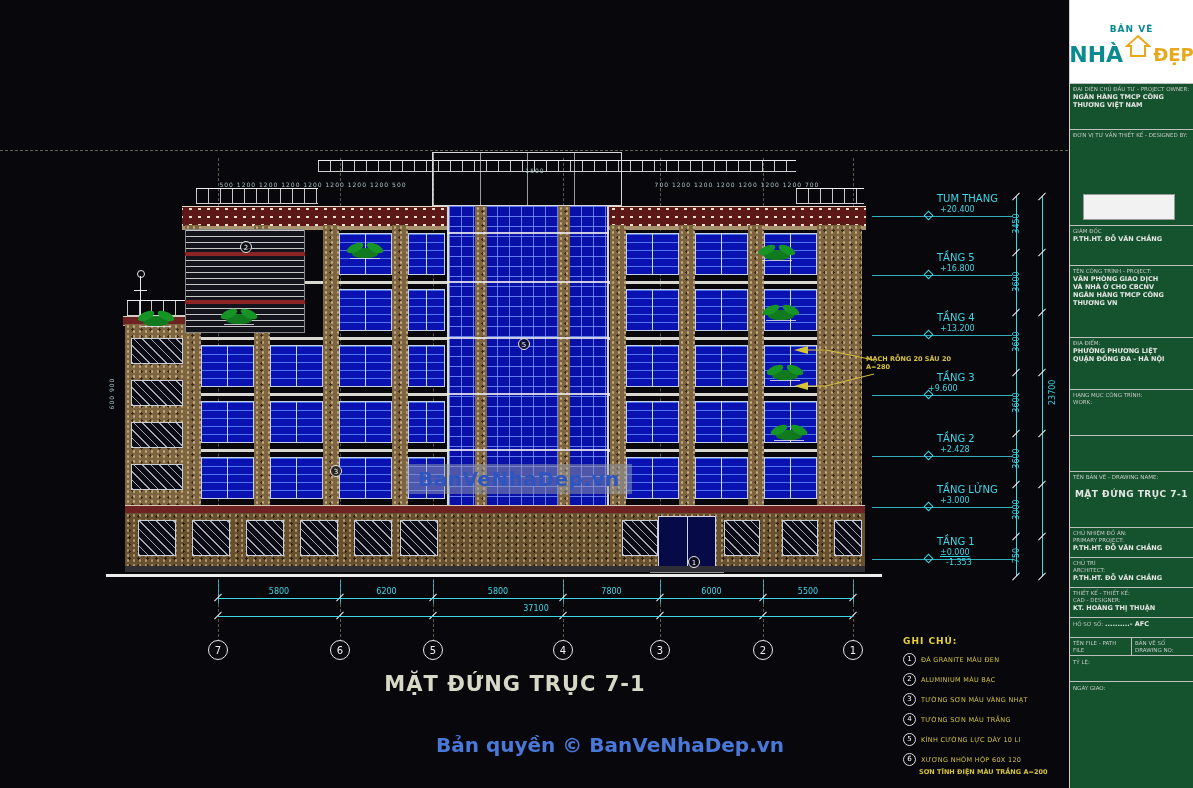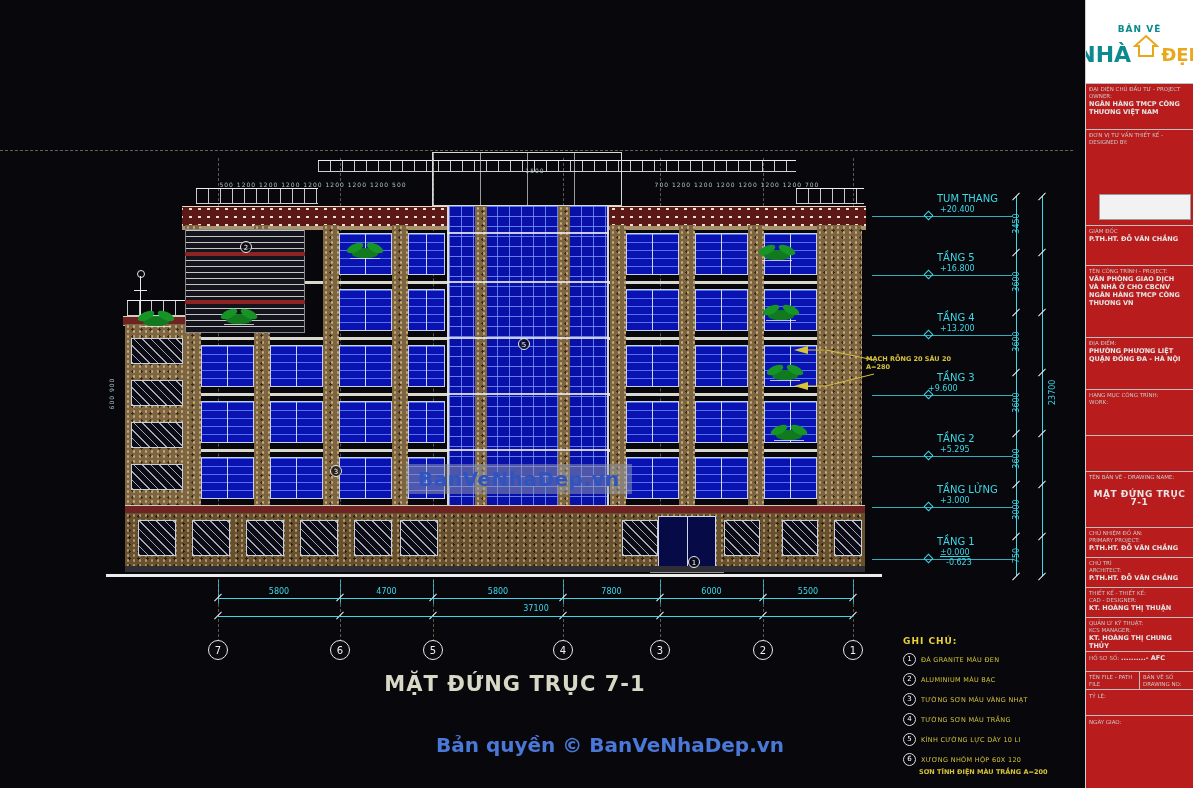--- a/index.html
+++ b/index.html
@@ -42,21 +42,21 @@
   .wm{background:rgba(150,156,170,.5);color:#2e55c0;font-weight:bold;font-size:20px;padding:3px 12px;letter-spacing:.5px}
   .dtitle{font-size:21px;font-weight:bold;color:#d8d8c6;letter-spacing:1px}
   .copy{font-size:20px;font-weight:bold;color:#4a78d8}
   .legend{width:140px}
   .legend-title{color:#e8d23c;font-weight:bold;font-size:9px;letter-spacing:1px}
   .legend-item{display:flex;gap:5px;margin-top:7px;align-items:center}
   .legend-num{flex:0 0 auto;width:11px;height:11px;border:1px solid #ddd;border-radius:50%;font-size:7px;line-height:11px;text-align:center;color:#fff;box-sizing:content-box}
   .legend-text{font-size:6.5px;color:#d4c23a;font-weight:normal;letter-spacing:.3px;white-space:nowrap}
   .legend-cont{font-size:6.5px;color:#d4c23a;font-weight:bold;margin-left:16px;margin-top:2px;white-space:nowrap}
   .ann{font-size:6.5px;color:#d8c23c;font-weight:bold;white-space:nowrap}
-  .tb{position:absolute;right:0;top:0;width:108px;height:788px;background:#b91c1c;border-left:1px solid #cfcfcf;
+  .tb{position:absolute;right:0;top:0;width:124px;height:788px;background:#14532d;border-left:1px solid #cfcfcf;
     box-sizing:border-box;display:flex;flex-direction:column}
   .tbr{border-bottom:1px solid #bfbfbf;padding:2px 3px;box-sizing:border-box;font-size:6px;line-height:8px;
     color:#e6e6e6;position:relative;flex:0 0 auto;overflow:hidden}
   .tb-lab{color:#c9c9c9;font-size:5.5px;line-height:7px}
   .tb-val{font-weight:bold;font-size:6.5px;line-height:8px}
   .logo{background:#fff;display:flex;align-items:center;justify-content:center}
   .sig{position:absolute;left:13px;bottom:5px;width:90px;height:24px;background:#f2f2f2;border:1px solid #999}
   .cellrow{display:flex;padding:0}
   .cellrow>div{padding:2px 3px;box-sizing:border-box}
 </style>
@@ -202,21 +202,21 @@
     <div class="abs" style="left: 763px; top: 580px; width: 1px; height: 24px; background: rgba(60, 216, 232, 0.7);"></div>
     <div class="abs" style="left: 758px; top: 597px; width: 10px; height: 1px; background: rgb(240, 240, 240); transform: rotate(-45deg);"></div>
     <div class="abs" style="left: 758px; top: 615px; width: 10px; height: 1px; background: rgb(240, 240, 240); transform: rotate(-45deg);"></div>
     <div class="abs bubble" style="left: 843px; top: 640px; width: 20px; height: 20px;">1</div>
     <div class="abs" style="left: 853px; top: 580px; width: 1px; height: 24px; background: rgba(60, 216, 232, 0.7);"></div>
     <div class="abs" style="left: 848px; top: 597px; width: 10px; height: 1px; background: rgb(240, 240, 240); transform: rotate(-45deg);"></div>
     <div class="abs" style="left: 848px; top: 615px; width: 10px; height: 1px; background: rgb(240, 240, 240); transform: rotate(-45deg);"></div>
     <div class="abs" style="left: 218px; top: 598px; width: 635px; height: 1px; background: rgb(60, 216, 232);"></div>
     <div class="abs" style="left: 218px; top: 616px; width: 635px; height: 1px; background: rgb(60, 216, 232);"></div>
     <div class="abs dims" style="left: 255px; top: 587px; width: 48px; text-align: center;">5800</div>
-    <div class="abs dims" style="left: 362.5px; top: 587px; width: 48px; text-align: center;">4700</div>
+    <div class="abs dims" style="left: 362.5px; top: 587px; width: 48px; text-align: center;">6200</div>
     <div class="abs dims" style="left: 474px; top: 587px; width: 48px; text-align: center;">5800</div>
     <div class="abs dims" style="left: 587.5px; top: 587px; width: 48px; text-align: center;">7800</div>
     <div class="abs dims" style="left: 687.5px; top: 587px; width: 48px; text-align: center;">6000</div>
     <div class="abs dims" style="left: 784px; top: 587px; width: 48px; text-align: center;">5500</div>
     <div class="abs dims" style="left: 500px; top: 604px; width: 72px; text-align: center;">37100</div>
     <div class="abs lvlname" style="left: 937px; top: 193px; width: 78px;">TUM THANG</div>
     <div class="abs lvlval" style="left: 940px; top: 205px; width: 60px;">+20.400</div>
     <div class="abs" style="left: 872px; top: 216px; width: 140px; height: 1px; background: rgba(60, 216, 232, 0.8);"></div>
     <div class="abs" style="left: 925px; top: 212px; width: 7px; height: 7px; border: 1px solid rgb(60, 216, 232); transform: rotate(45deg); box-sizing: border-box;"></div>
     <div class="abs lvlname" style="left: 937px; top: 252px; width: 78px;">TẦNG 5</div>
@@ -225,32 +225,32 @@
     <div class="abs" style="left: 925px; top: 271px; width: 7px; height: 7px; border: 1px solid rgb(60, 216, 232); transform: rotate(45deg); box-sizing: border-box;"></div>
     <div class="abs lvlname" style="left: 937px; top: 312px; width: 78px;">TẦNG 4</div>
     <div class="abs lvlval" style="left: 940px; top: 324px; width: 60px;">+13.200</div>
     <div class="abs" style="left: 872px; top: 335px; width: 140px; height: 1px; background: rgba(60, 216, 232, 0.8);"></div>
     <div class="abs" style="left: 925px; top: 331px; width: 7px; height: 7px; border: 1px solid rgb(60, 216, 232); transform: rotate(45deg); box-sizing: border-box;"></div>
     <div class="abs lvlname" style="left: 937px; top: 372px; width: 78px;">TẦNG 3</div>
     <div class="abs lvlval" style="left: 928px; top: 384px; width: 60px;">+9.600</div>
     <div class="abs" style="left: 872px; top: 395px; width: 140px; height: 1px; background: rgba(60, 216, 232, 0.8);"></div>
     <div class="abs" style="left: 925px; top: 391px; width: 7px; height: 7px; border: 1px solid rgb(60, 216, 232); transform: rotate(45deg); box-sizing: border-box;"></div>
     <div class="abs lvlname" style="left: 937px; top: 433px; width: 78px;">TẦNG 2</div>
-    <div class="abs lvlval" style="left: 940px; top: 445px; width: 60px;">+5.295</div>
+    <div class="abs lvlval" style="left: 940px; top: 445px; width: 60px;">+2.428</div>
     <div class="abs" style="left: 872px; top: 456px; width: 140px; height: 1px; background: rgba(60, 216, 232, 0.8);"></div>
     <div class="abs" style="left: 925px; top: 452px; width: 7px; height: 7px; border: 1px solid rgb(60, 216, 232); transform: rotate(45deg); box-sizing: border-box;"></div>
     <div class="abs lvlname" style="left: 937px; top: 484px; width: 78px;">TẦNG LỬNG</div>
     <div class="abs lvlval" style="left: 940px; top: 496px; width: 60px;">+3.000</div>
     <div class="abs" style="left: 872px; top: 507px; width: 140px; height: 1px; background: rgba(60, 216, 232, 0.8);"></div>
     <div class="abs" style="left: 925px; top: 503px; width: 7px; height: 7px; border: 1px solid rgb(60, 216, 232); transform: rotate(45deg); box-sizing: border-box;"></div>
     <div class="abs lvlname" style="left: 937px; top: 536px; width: 78px;">TẦNG 1</div>
     <div class="abs lvlval" style="left: 940px; top: 548px; width: 60px; text-decoration: underline;">±0.000</div>
     <div class="abs" style="left: 872px; top: 559px; width: 140px; height: 1px; background: rgba(60, 216, 232, 0.8);"></div>
     <div class="abs" style="left: 925px; top: 555px; width: 7px; height: 7px; border: 1px solid rgb(60, 216, 232); transform: rotate(45deg); box-sizing: border-box;"></div>
-    <div class="abs lvlval" style="left: 946px; top: 558px; width: 50px;">-0.623</div>
+    <div class="abs lvlval" style="left: 946px; top: 558px; width: 50px;">-1.353</div>
     <div class="abs" style="left: 1016px; top: 196px; width: 1px; height: 380px; background: rgb(60, 216, 232);"></div>
     <div class="abs" style="left: 1042px; top: 196px; width: 1px; height: 380px; background: rgb(60, 216, 232);"></div>
     <div class="abs" style="left: 1011px; top: 196px; width: 10px; height: 1px; background: rgb(240, 240, 240); transform: rotate(-45deg);"></div>
     <div class="abs" style="left: 1037px; top: 196px; width: 10px; height: 1px; background: rgb(240, 240, 240); transform: rotate(-45deg);"></div>
     <div class="abs" style="left: 1011px; top: 252px; width: 10px; height: 1px; background: rgb(240, 240, 240); transform: rotate(-45deg);"></div>
     <div class="abs" style="left: 1037px; top: 252px; width: 10px; height: 1px; background: rgb(240, 240, 240); transform: rotate(-45deg);"></div>
     <div class="abs" style="left: 1011px; top: 312px; width: 10px; height: 1px; background: rgb(240, 240, 240); transform: rotate(-45deg);"></div>
     <div class="abs" style="left: 1037px; top: 312px; width: 10px; height: 1px; background: rgb(240, 240, 240); transform: rotate(-45deg);"></div>
     <div class="abs" style="left: 1011px; top: 372px; width: 10px; height: 1px; background: rgb(240, 240, 240); transform: rotate(-45deg);"></div>
     <div class="abs" style="left: 1037px; top: 372px; width: 10px; height: 1px; background: rgb(240, 240, 240); transform: rotate(-45deg);"></div>
@@ -374,25 +374,20 @@
   <div class="tbr" style="height:30px">
     <div class="tb-lab">CHỦ TRÌ</div>
     <div class="tb-lab">ARCHITECT:</div>
     <div class="tb-val">P.TH.HT. ĐỖ VĂN CHẮNG</div>
   </div>
   <div class="tbr" style="height:30px">
     <div class="tb-lab">THIẾT KẾ - THIẾT KẾ:</div>
     <div class="tb-lab">CAD - DESIGNER:</div>
     <div class="tb-val">KT. HOÀNG THỊ THUẬN</div>
   </div>
-  <div class="tbr" style="height:34px">
-    <div class="tb-lab">QUẢN LÝ KỸ THUẬT:</div>
-    <div class="tb-lab">KCS MANAGER:</div>
-    <div class="tb-val">KT. HOÀNG THỊ CHUNG THỦY</div>
-  </div>
   <div class="tbr" style="height:20px">
     <span class="tb-lab">HỒ SƠ SỐ:</span>
     <span class="tb-val">..........- AFC</span>
   </div>
   <div class="tbr cellrow" style="height:18px">
     <div class="tb-lab" style="flex:1">TÊN FILE - PATH FILE</div>
     <div class="tb-lab" style="flex:1;border-left:1px solid #bfbfbf">BẢN VẼ SỐ DRAWING NO:</div>
   </div>
   <div class="tbr" style="height:26px">
     <span class="tb-lab">TỶ LỆ:</span>

